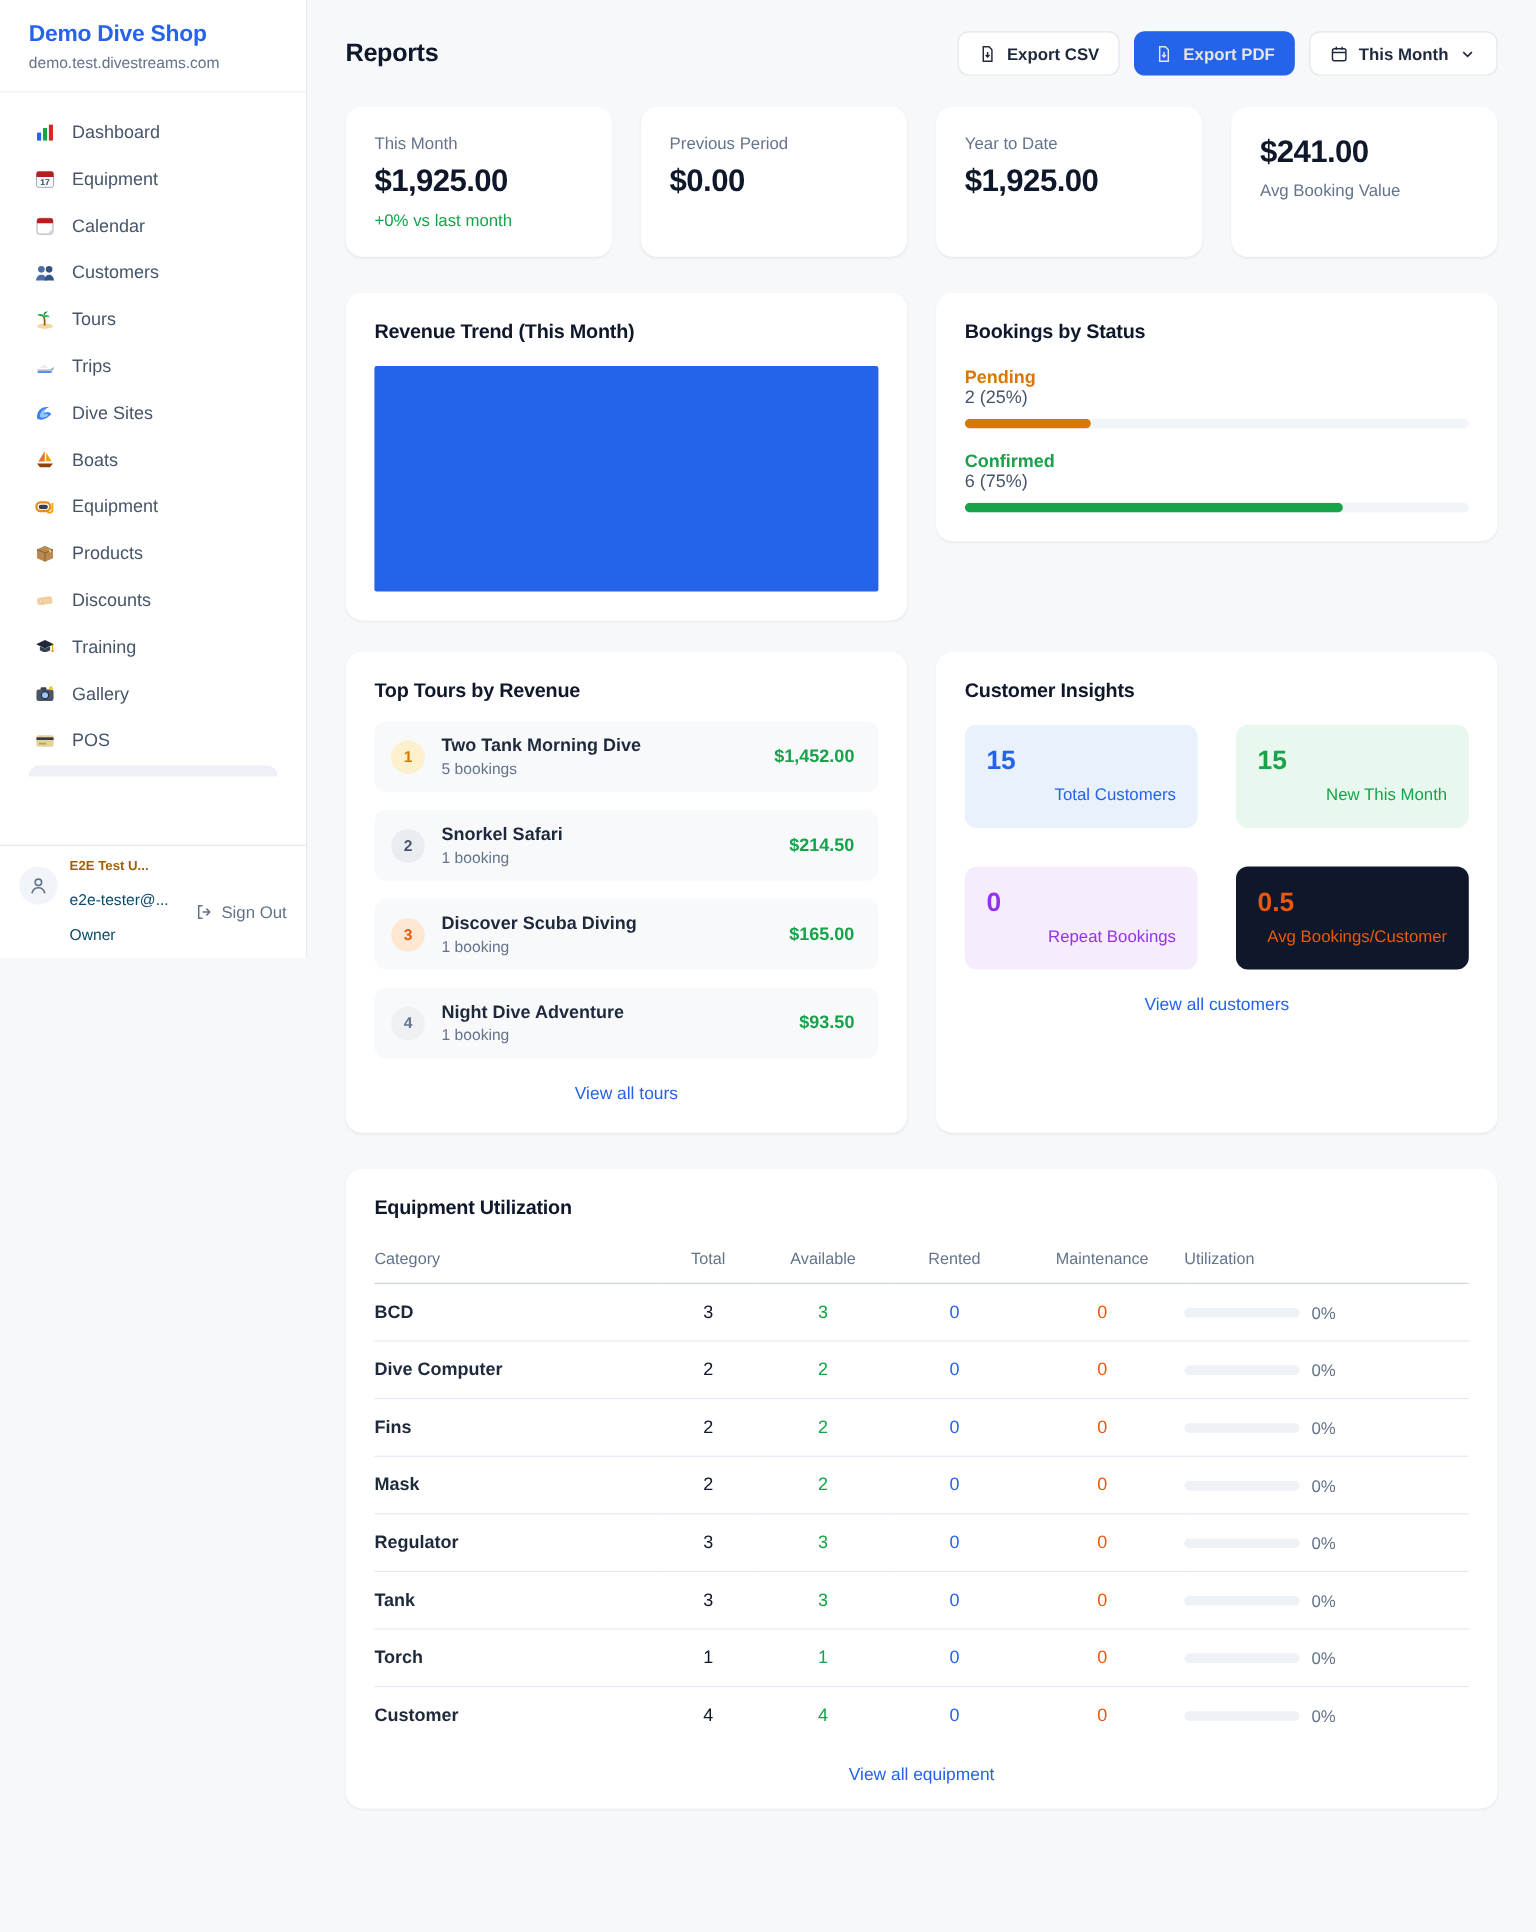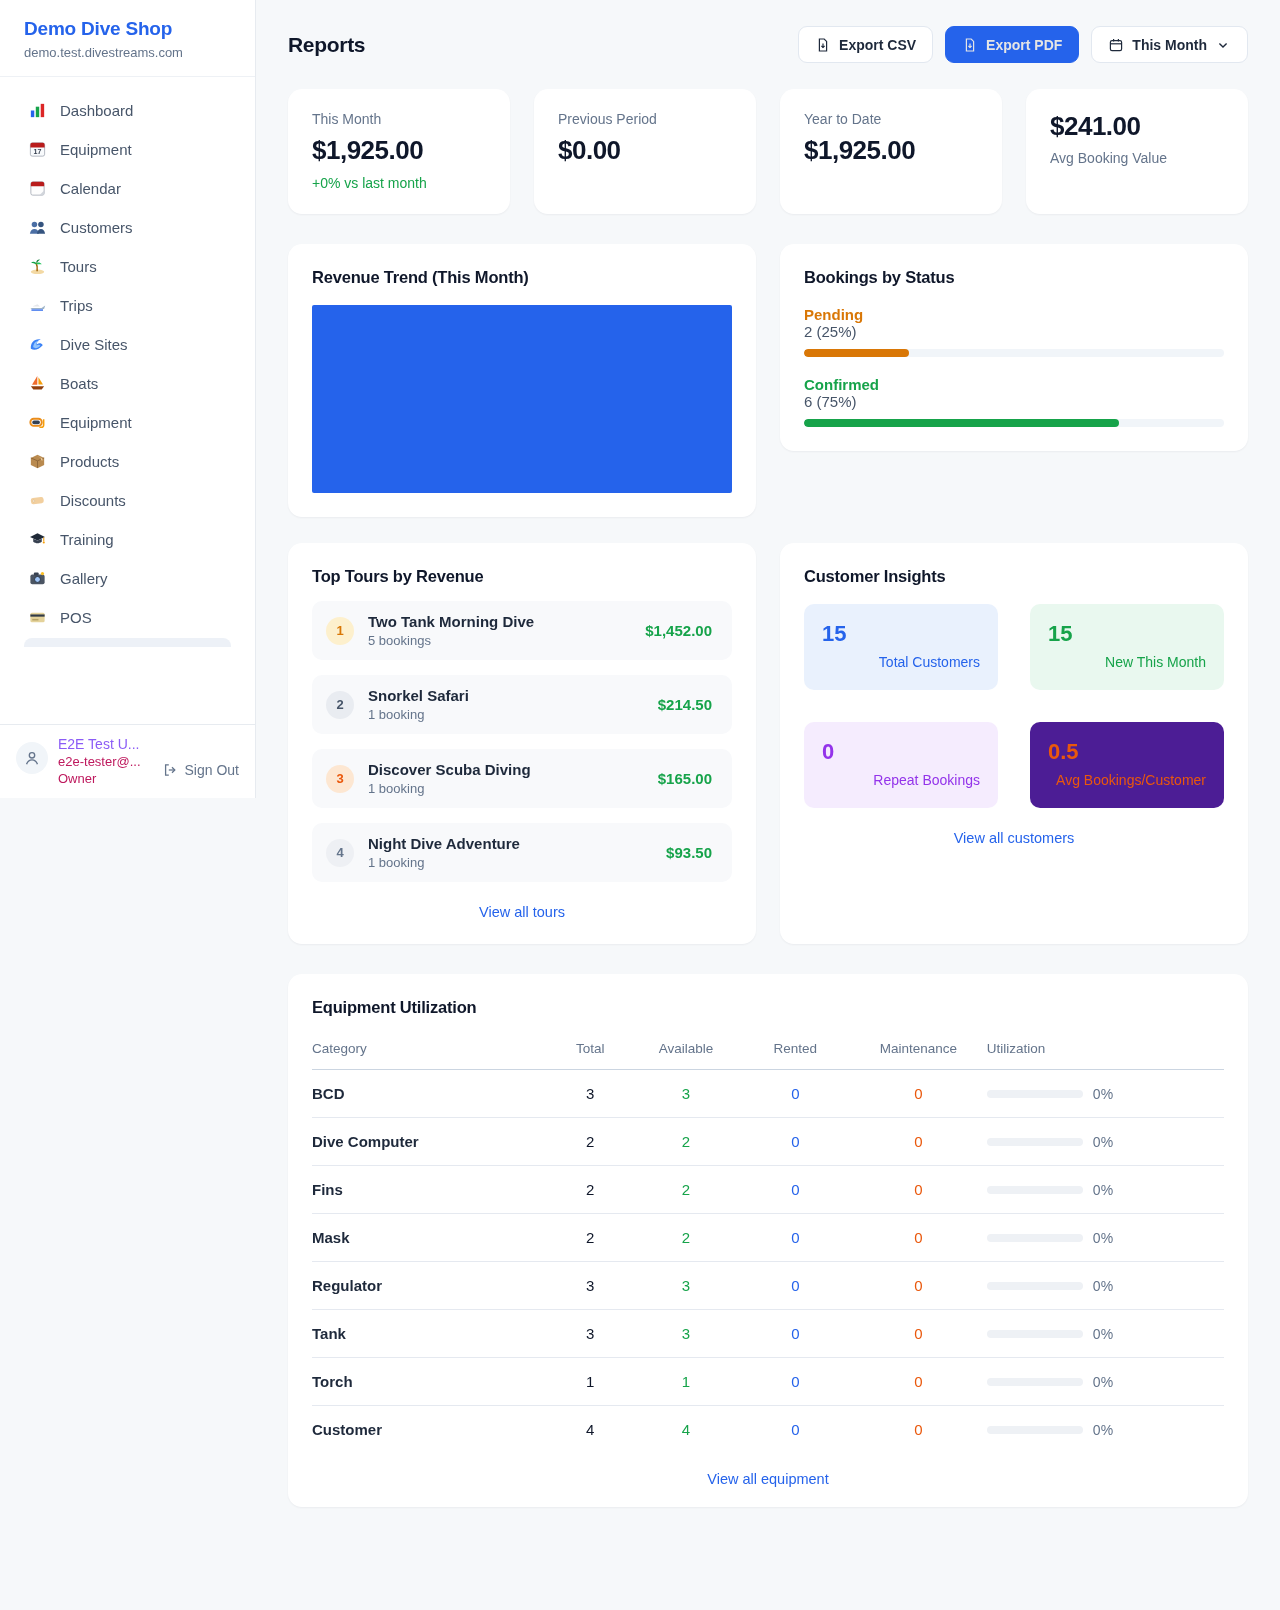--- a/index.html
+++ b/index.html
@@ -34,22 +34,22 @@
   .side-footer {
     position:absolute; left:0; right:0; bottom:0;
     border-top:1px solid #e7ebf0; background:#fff;
     padding:11px 16px 12px; display:flex; gap:10px;
   }
   .avatar {
     width:32px; height:32px; border-radius:50%; background:#f1f5f9;
     display:flex; align-items:center; justify-content:center; flex:none; margin-top:6px;
   }
   .user-info { min-width:0; }
-  .user-name { font-size:14px; font-weight:normal; color:#8b5cf6; white-space:nowrap; }
-  .user-email, .user-role { font-size:13px; color:#be185d; margin-top:2px; white-space:nowrap; }
+  .user-name { font-size:11px; font-weight:bold; color:#a16207; white-space:nowrap; }
+  .user-email, .user-role { font-size:13px; color:#0c4a6e; margin-top:14px; white-space:nowrap; }
   .signout {
     margin-left:auto; display:flex; align-items:center; gap:7px;
     color:#64748b; font-size:14px; cursor:pointer; padding-top:18px;
   }
   
   .main { flex:1; padding:26px 32px 0; min-width:0; }
   .page-header { display:flex; align-items:center; margin-bottom:26px; }
   .page-title { font-size:21px; font-weight:bold; color:#0f172a; letter-spacing:-0.3px; }
   .header-actions { margin-left:auto; display:flex; gap:12px; }
   .btn {
@@ -112,21 +112,21 @@
     display:block; text-align:center; margin-top:22px;
     color:#2563eb; font-size:14.5px; text-decoration:none; cursor:pointer;
   }
   .insight-grid { display:grid; grid-template-columns:1fr 1fr; gap:32px; margin-top:18px; }
   .insight-tile { border-radius:10px; padding:17px 18px; min-height:86px; }
   .insight-value { font-size:22px; font-weight:bold; }
   .insight-label { font-size:14px; margin-top:7px;text-align:right; }
   .tile-blue   { background:#e9f1fd; } .tile-blue .insight-value,  .tile-blue .insight-label  { color:#2563eb; }
   .tile-green  { background:#e9f8ef; } .tile-green .insight-value, .tile-green .insight-label { color:#16a34a; }
   .tile-purple { background:#f5ecfe; } .tile-purple .insight-value,.tile-purple .insight-label{ color:#9333ea; }
-  .tile-orange { background:#4c1d95; } .tile-orange .insight-value,.tile-orange .insight-label{ color:#ea580c; }
+  .tile-orange { background:#0f172a; } .tile-orange .insight-value,.tile-orange .insight-label{ color:#ea580c; }
   
   .equip-card { padding:24px 24px 20px; margin-bottom:28px; }
   table { width:100%; border-collapse:collapse; margin-top:14px; }
   th {
     font-size:13.5px; color:#64748b; font-weight:normal;
     text-align:center; padding:10px 0 13px;
     border-bottom:1px solid #cbd5e1;
   }
   th.col-category, th.col-util { text-align:left; }
   td {

